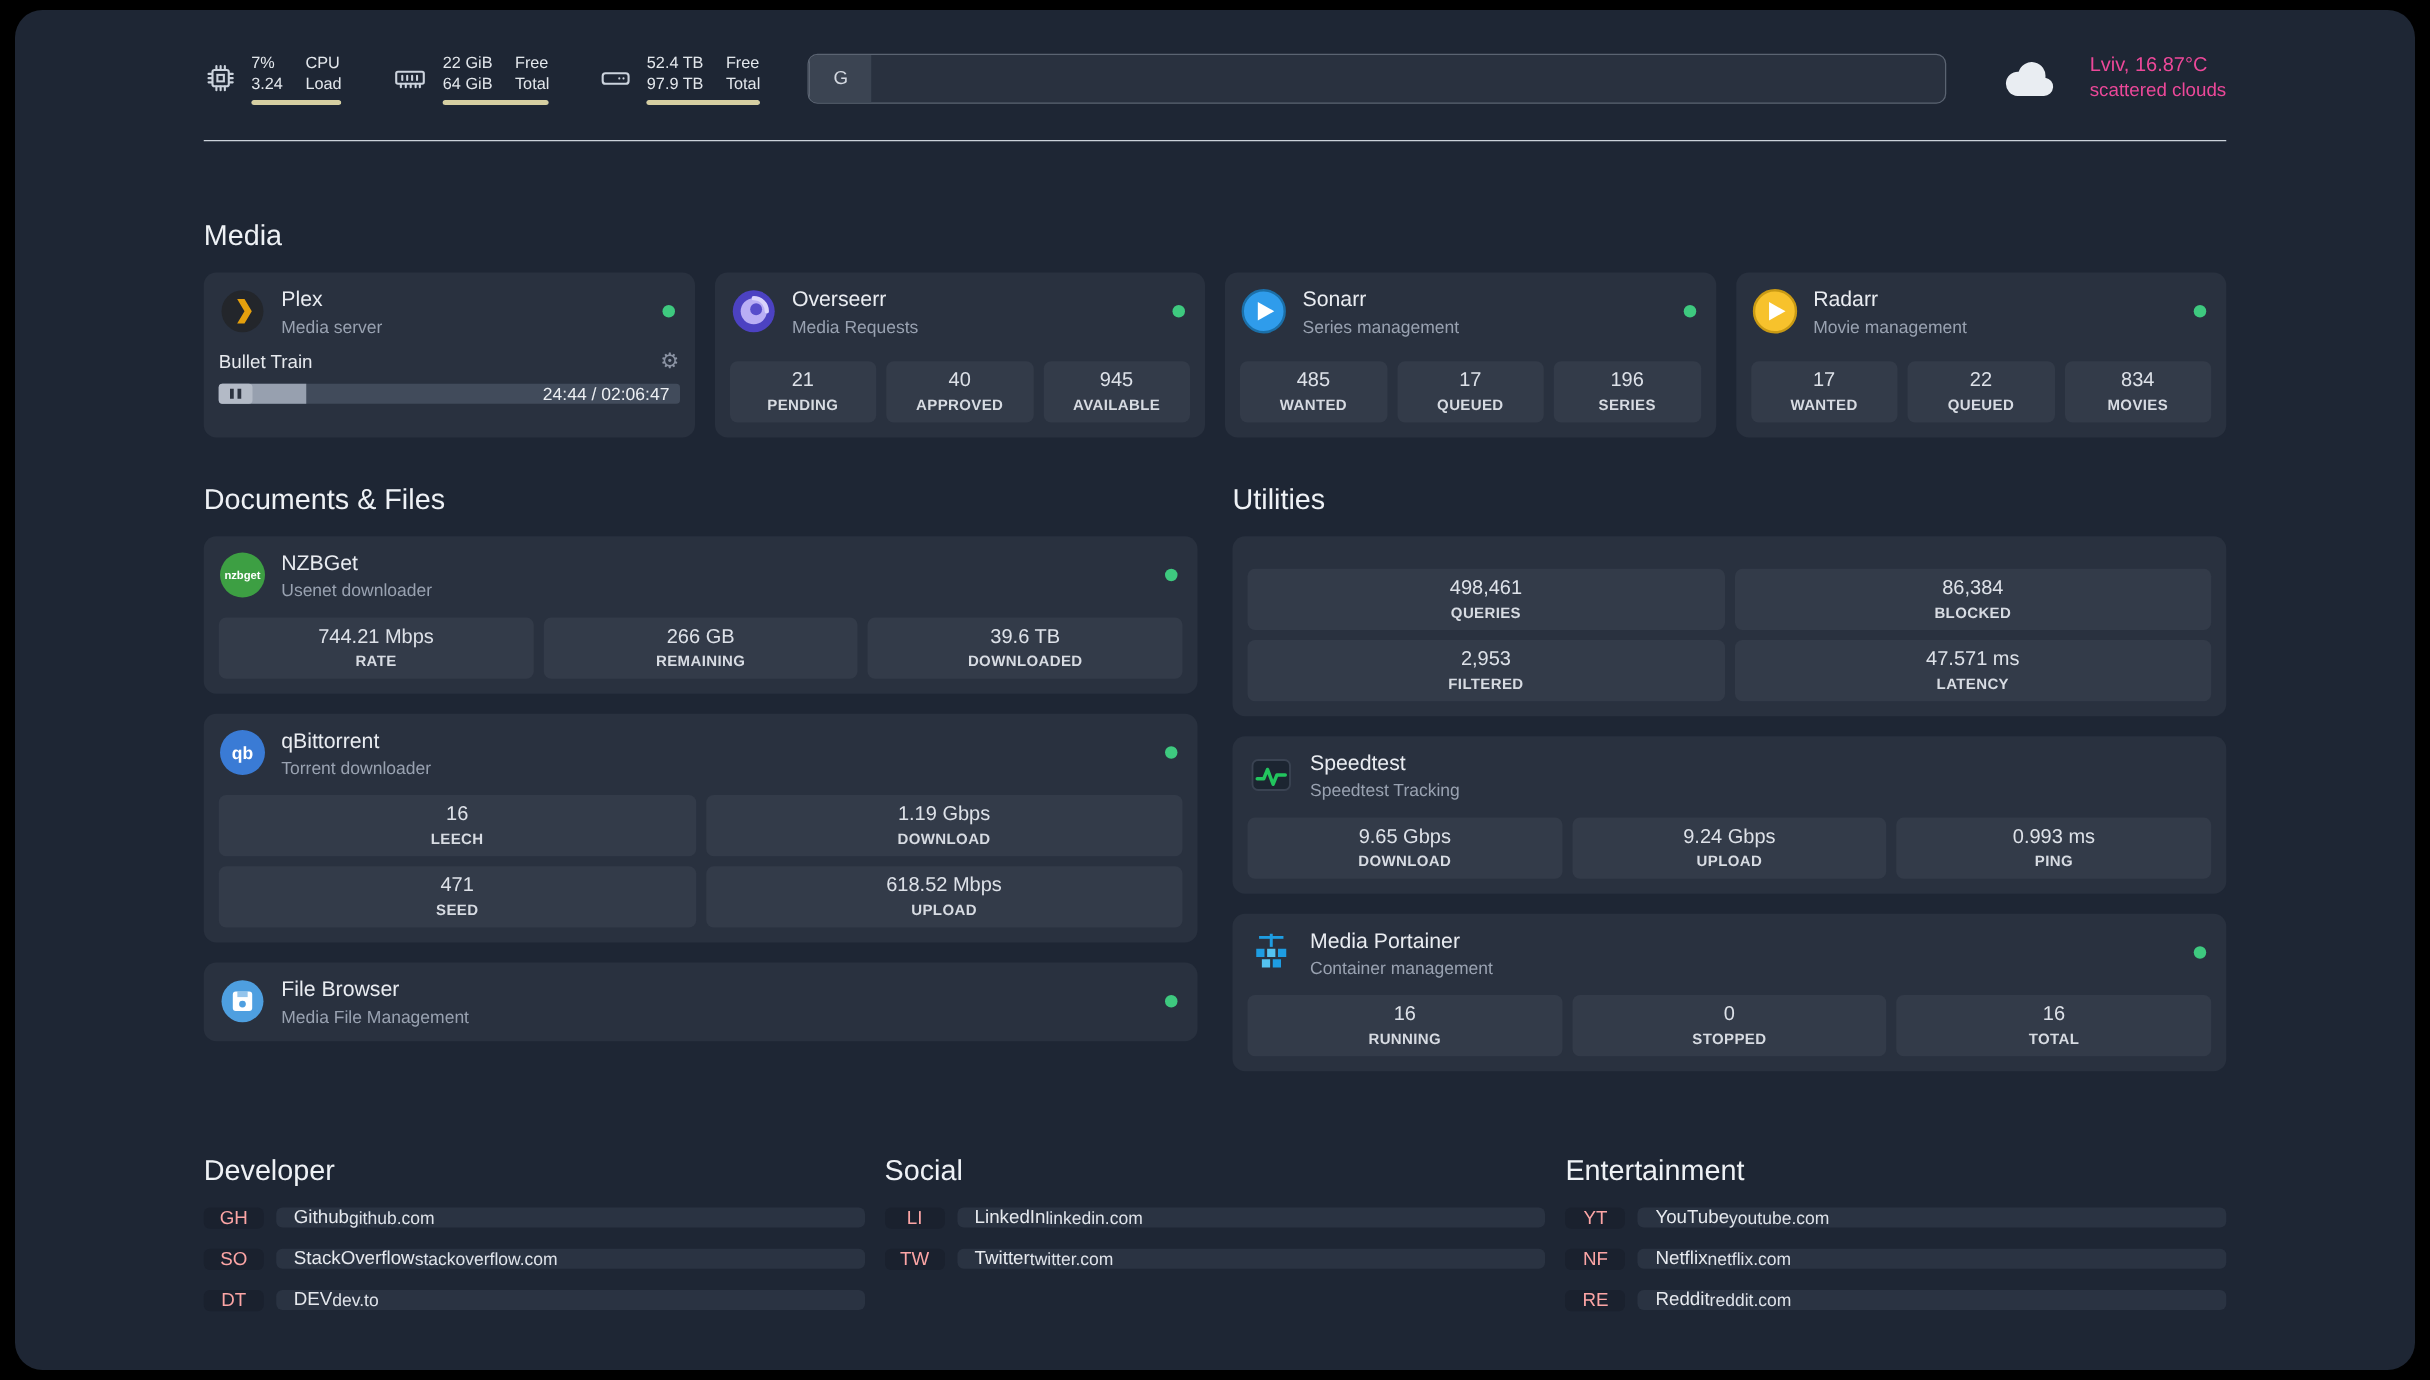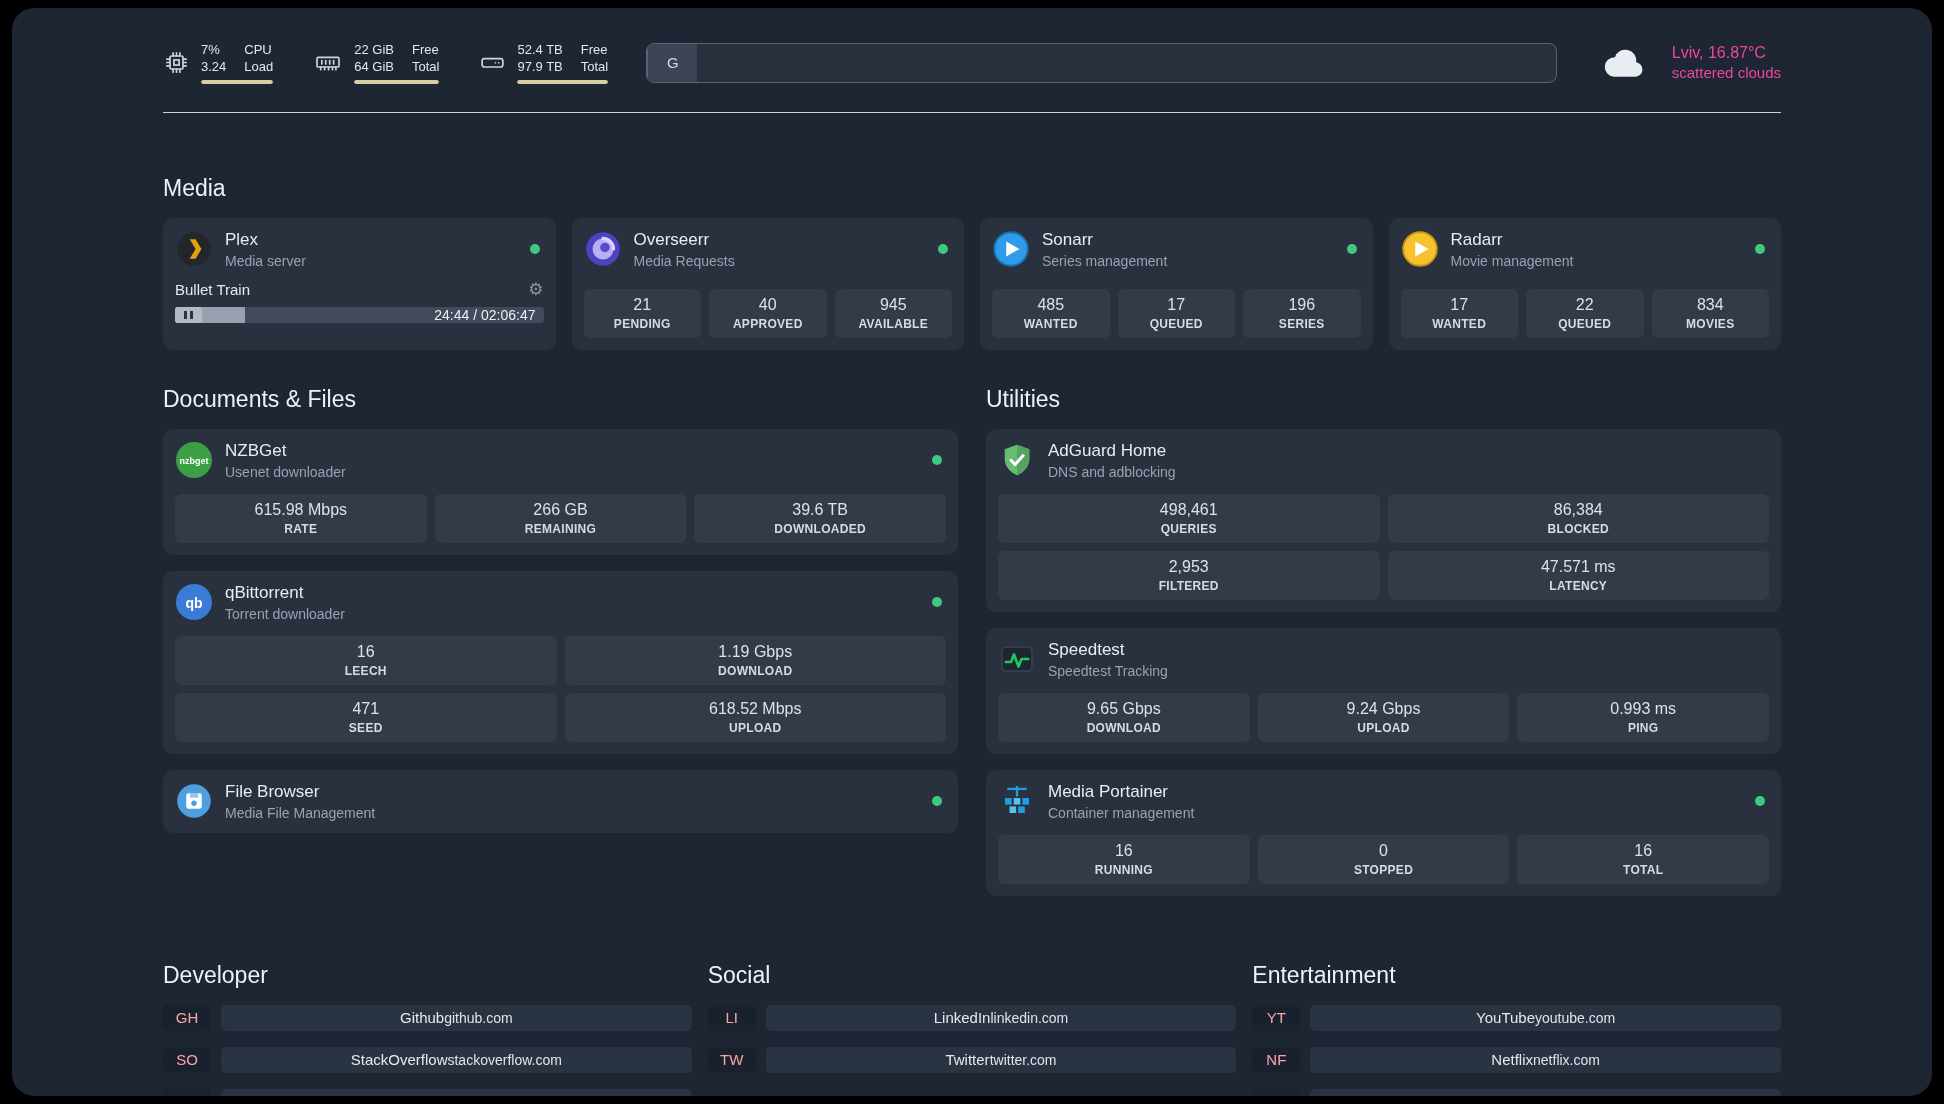--- a/index.html
+++ b/index.html
@@ -64,21 +64,21 @@
   .player-time{position:absolute;right:8px;top:50%;transform:translateY(-50%);font-size:14px;color:#eceff3;white-space:nowrap}
 
   .two-col{display:grid;grid-template-columns:1fr 1fr;gap:28px;margin-top:36px;align-items:start}
   .col-cards{display:flex;flex-direction:column;gap:16px}
 
   
   .bookmarks{display:grid;grid-template-columns:1fr 1fr 1fr;gap:16px;margin-top:66px;padding-bottom:56px;align-items:start}
   .bm-rows{display:flex;flex-direction:column;gap:16px}
   .bm-row{display:flex;align-items:stretch;gap:10px;cursor:pointer}
   .bm-abbr{width:48px;background:#1a212e;border-radius:5px;display:flex;align-items:center;justify-content:center;font-size:15px;color:#fca5a5}
-  .bm-pill{flex:1;height:26px;background:#2a3342;border-radius:5px;display:flex;align-items:center;justify-content:center;padding:0 14px}
+  .bm-pill{flex:1;height:16px;background:#2a3342;border-radius:5px;display:flex;align-items:center;justify-content:flex-start;padding:0 14px}
   .bm-name{font-size:15px;color:#e6e9ee}
   .bm-domain{font-size:14px;color:#dfe3ea}
 
   svg{display:block}
 </style>
 </head>
 <body>
 
 <div class="app">
   <div class="content">
@@ -311,21 +311,21 @@
                   </svg>
               </span>
               <div class="app-meta">
                 <div class="app-name">NZBGet</div>
                 <div class="app-desc">Usenet downloader</div>
               </div>
               <span class="status-dot"></span>
             </div>
             <div class="stats gap-top cols-3">
               <div class="stat">
-                <div class="stat-value">615.98 Mbps</div>
+                <div class="stat-value">744.21 Mbps</div>
                 <div class="stat-label">RATE</div>
               </div>
               <div class="stat">
                 <div class="stat-value">266 GB</div>
                 <div class="stat-label">REMAINING</div>
               </div>
               <div class="stat">
                 <div class="stat-value">39.6 TB</div>
                 <div class="stat-label">DOWNLOADED</div>
               </div>
@@ -385,33 +385,20 @@
           </div>
 
         </div>
       </div>
 
       <div>
         <h2 class="sec">Utilities</h2>
         <div class="col-cards">
 
           <div class="card compact">
-            <div class="card-head">
-              <span class="app-icon">
-                <svg width="36" height="38" viewBox="0 0 24 24">
-                    <path d="M12 1.8l8.2 3v6.4c0 5.2-3.6 8.9-8.2 11-4.6-2.1-8.2-5.8-8.2-11V4.8z" fill="#68bc71"></path>
-                    <path d="M12 1.8l8.2 3v6.4c0 5.2-3.6 8.9-8.2 11z" fill="#57a25f"></path>
-                    <path d="M8 12.2l2.7 2.8 5.4-6" stroke="#ffffff" stroke-width="2" fill="none" stroke-linecap="round" stroke-linejoin="round"></path>
-                  </svg>
-              </span>
-              <div class="app-meta">
-                <div class="app-name">AdGuard Home</div>
-                <div class="app-desc">DNS and adblocking</div>
-              </div>
-            </div>
             <div class="stats gap-top cols-4">
               <div class="stat">
                 <div class="stat-value">498,461</div>
                 <div class="stat-label">QUERIES</div>
               </div>
               <div class="stat">
                 <div class="stat-value">86,384</div>
                 <div class="stat-label">BLOCKED</div>
               </div>
               <div class="stat">

